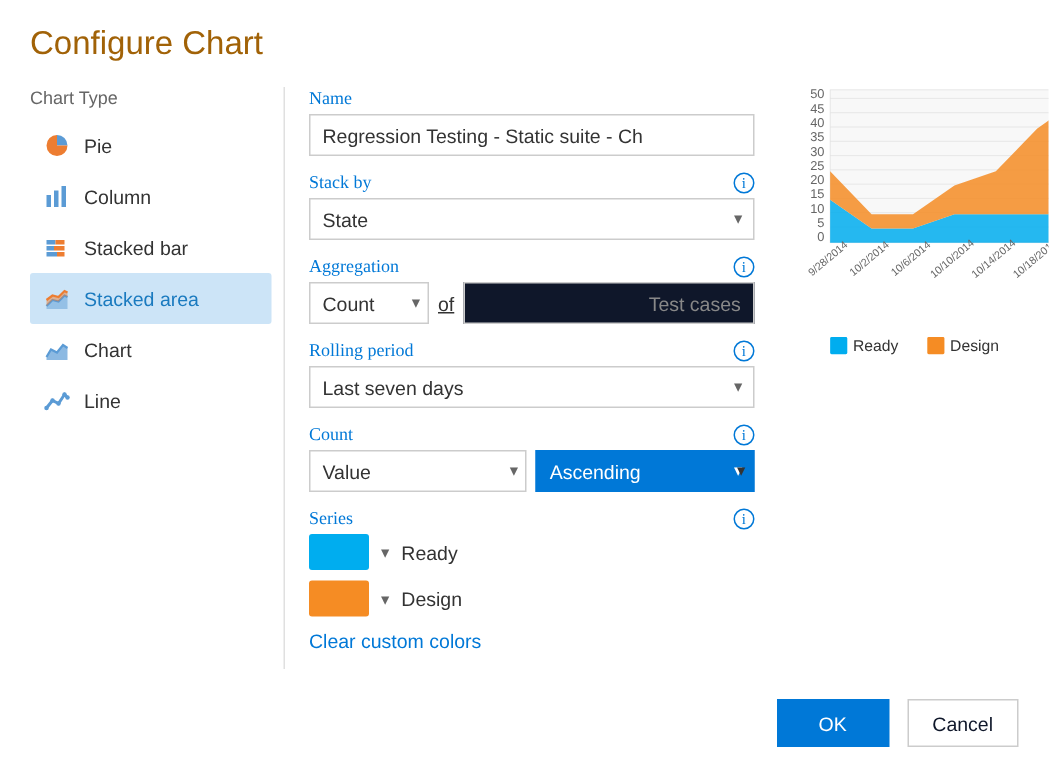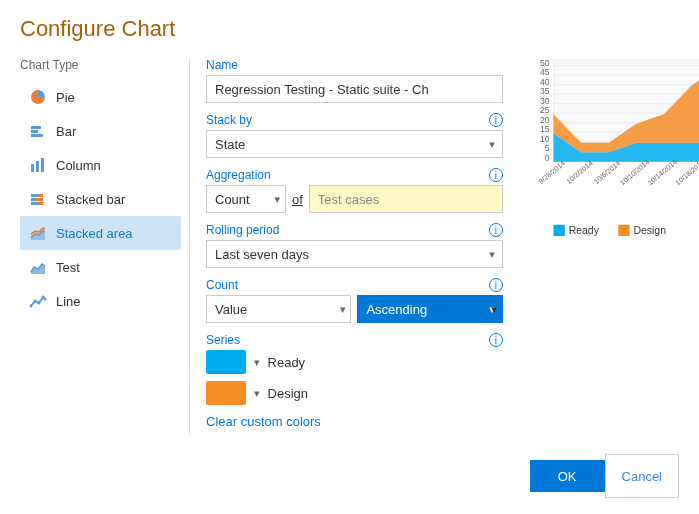--- a/index.html
+++ b/index.html
@@ -76,20 +76,21 @@
       display: flex;
       flex-direction: column;
       gap: 3px;
     }
     .field-label {
       font-size: 12px;
       color: #0078d7;
       display: flex;
       align-items: flex-end;
       gap: 4px;
+      font-family: Liberation Serif, serif;
     }
     .field-label .info-icon {
       width: 14px;
       height: 14px;
       border-radius: 50%;
       border: 1px solid #0078d7;
       display: flex;
       align-items: center;
       justify-content: center;
       font-size: 10px;
@@ -157,22 +158,23 @@
       color: #333;
       font-size: 13px;
       text-decoration: underline;
     }
     .agg-type-input {
       flex: 1;
       border: 1px solid #ccc;
       padding: 4px 8px;
       font-size: 13px;
       color: #888;
-      background: #fef9c3;
+      background: #0f172a;
       height: 28px;
+      text-align: right;
     }
     .sort-row {
       display: flex;
       align-items: center;
       gap: 6px;
     }
     .sort-select-wrapper {
       position: relative;
       flex: 1;
     }
@@ -246,41 +248,41 @@
       flex-shrink: 0;
       padding-left: 8px;
       display: flex;
       flex-direction: column;
     }
     
     .dialog-footer {
       display: flex;
       justify-content: flex-end;
       align-items: center;
-      gap: 0;
+      gap: 12px;
       margin-top: 12px;
       padding-top: 8px;
     }
     .btn-ok {
       background: #0078d7;
       color: #fff;
       border: none;
       padding: 6px 28px;
       font-size: 13px;
       cursor: pointer;
       height: 32px;
     }
     .btn-cancel {
       background: #fff;
-      color: #3b82f6;
+      color: #0f172a;
       border: 1px solid #ccc;
       padding: 6px 16px;
       font-size: 13px;
       cursor: pointer;
-      height: 44px;
+      height: 32px;
     }
     svg.chart-svg {
       width: 230px;
       height: 200px;
     }
   </style>
 </head>
 <body>
 
 <div class="dialog">
@@ -294,30 +296,20 @@
       <div class="chart-type-item">
         <div class="chart-type-icon">
           <svg width="18" height="18" viewBox="0 0 18 18">
             <path d="M9 2 A7 7 0 0 1 16 9 L9 9 Z" fill="#5b9bd5"></path>
             <path d="M9 9 L16 9 A7 7 0 1 1 9 2 Z" fill="#ed7d31"></path>
           </svg>
         </div>
         <span>Pie</span>
       </div>
 
-      <div class="chart-type-item">
-        <div class="chart-type-icon">
-          <svg width="18" height="18" viewBox="0 0 18 18">
-            <rect x="2" y="4" width="10" height="3" fill="#5b9bd5"></rect>
-            <rect x="2" y="8" width="7" height="3" fill="#5b9bd5"></rect>
-            <rect x="2" y="12" width="12" height="3" fill="#5b9bd5"></rect>
-          </svg>
-        </div>
-        <span>Bar</span>
-      </div>
 
       <div class="chart-type-item">
         <div class="chart-type-icon">
           <svg width="18" height="18" viewBox="0 0 18 18">
             <rect x="2" y="8" width="3" height="8" fill="#5b9bd5"></rect>
             <rect x="7" y="5" width="3" height="11" fill="#5b9bd5"></rect>
             <rect x="12" y="2" width="3" height="14" fill="#5b9bd5"></rect>
           </svg>
         </div>
         <span>Column</span>
@@ -350,21 +342,21 @@
         <span>Stacked area</span>
       </div>
 
       <div class="chart-type-item">
         <div class="chart-type-icon">
           <svg width="18" height="18" viewBox="0 0 18 18">
             <polygon points="2,14 5,9 9,11 13,6 16,8 16,16 2,16" fill="#5b9bd5" opacity="0.7"></polygon>
             <polyline points="2,14 5,9 9,11 13,6 16,8" fill="none" stroke="#5b9bd5" stroke-width="1.5"></polyline>
           </svg>
         </div>
-        <span>Test</span>
+        <span>Chart</span>
       </div>
 
       <div class="chart-type-item">
         <div class="chart-type-icon">
           <svg width="18" height="18" viewBox="0 0 18 18">
             <polyline points="2,14 6,9 10,11 14,5 16,7" fill="none" stroke="#5b9bd5" stroke-width="2"></polyline>
             <circle cx="2" cy="14" r="1.5" fill="#5b9bd5"></circle>
             <circle cx="6" cy="9" r="1.5" fill="#5b9bd5"></circle>
             <circle cx="10" cy="11" r="1.5" fill="#5b9bd5"></circle>
             <circle cx="14" cy="5" r="1.5" fill="#5b9bd5"></circle>

